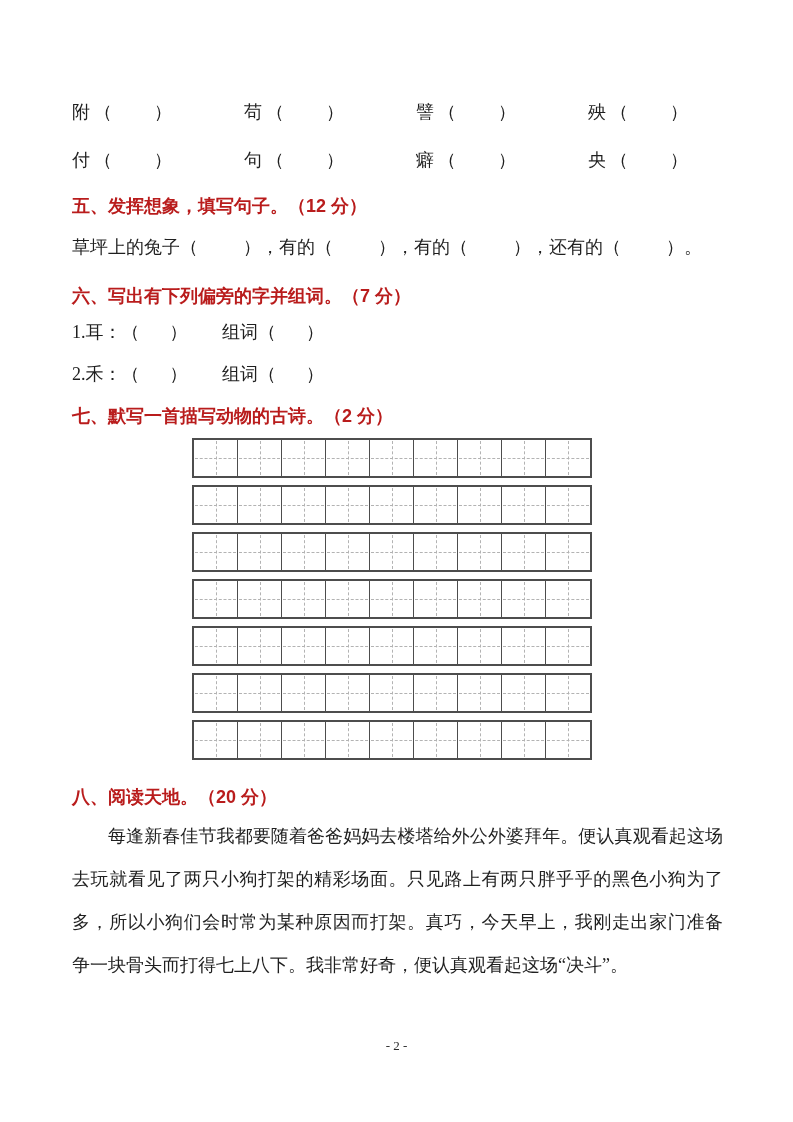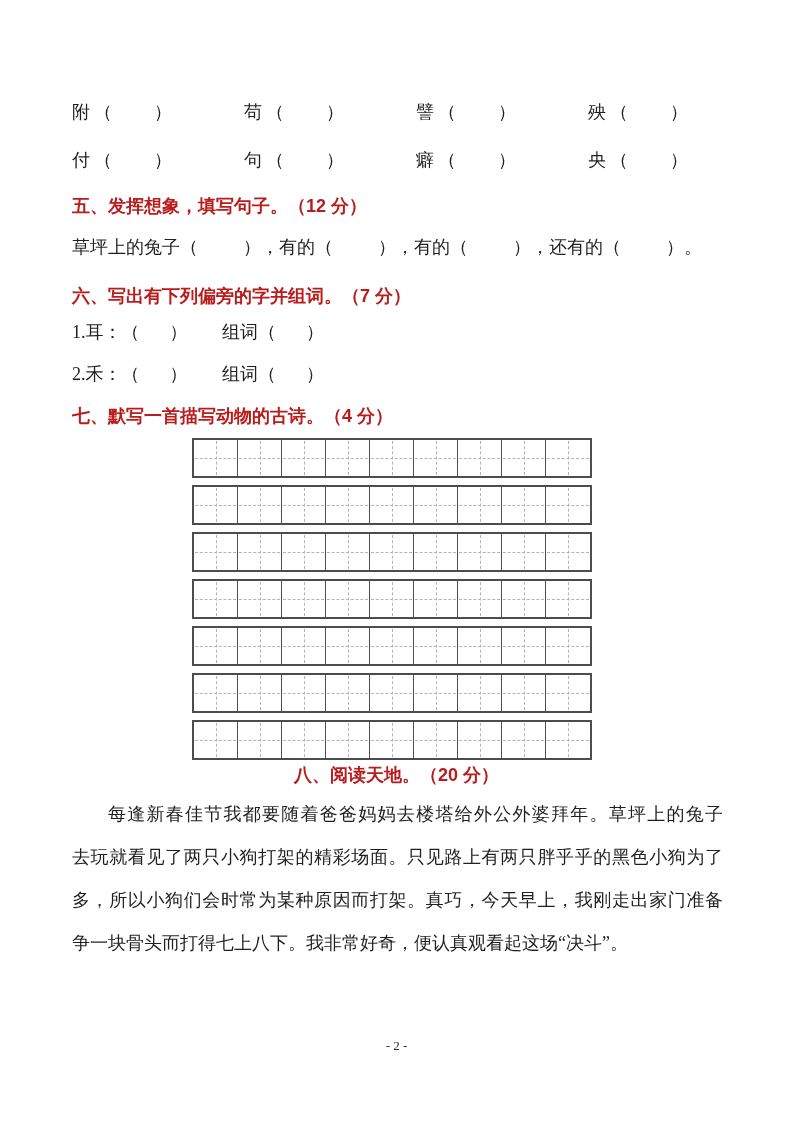--- a/index.html
+++ b/index.html
@@ -40,21 +40,21 @@
     font-family: "Liberation Sans", "DejaVu Sans", sans-serif;
     font-weight: bold;
     font-size: 18px;
     line-height: 28px;
     margin: 0;
     color: #b91c1c;
   }
   .mt18 { margin-top: 18px; }
   .mt20 { margin-top: 20px; }
   .mt14 { margin-top: 14px; }
-  .mt15 { margin-top: 1px; text-align: center; }
+  .mt15 { margin-top: 23px; }
 
   
   .sentence {
     margin-top: 12px;
     font-size: 18px;
     line-height: 30px;
     white-space: nowrap;
   }
 
   
@@ -156,21 +156,21 @@
 
     <h2 class="sec-title mt18">五、发挥想象，填写句子。（12 分）</h2>
     <div id="sentence" class="sentence"><span>草坪上的兔子</span><span class="paren-group"><span>（</span><span class="blank w45"></span><span>）</span></span><span>，有的</span><span class="paren-group"><span>（</span><span class="blank w45"></span><span>）</span></span><span>，有的</span><span class="paren-group"><span>（</span><span class="blank w45"></span><span>）</span></span><span>，还有的</span><span class="paren-group"><span>（</span><span class="blank w45"></span><span>）</span></span><span>。</span></div>
 
     <h2 class="sec-title mt20">六、写出有下列偏旁的字并组词。（7 分）</h2>
     <div id="six-items">
         <div class="six-item"><span class="lead-group"><span>1.耳：</span><span class="paren-group"><span>（</span><span class="blank w30"></span><span>）</span></span></span><span>组词</span><span class="paren-group"><span>（</span><span class="blank w30"></span><span>）</span></span></div>
         <div class="six-item"><span class="lead-group"><span>2.禾：</span><span class="paren-group"><span>（</span><span class="blank w30"></span><span>）</span></span></span><span>组词</span><span class="paren-group"><span>（</span><span class="blank w30"></span><span>）</span></span></div>
       </div>
 
-    <h2 class="sec-title mt14">七、默写一首描写动物的古诗。（4 分）</h2>
+    <h2 class="sec-title mt14">七、默写一首描写动物的古诗。（2 分）</h2>
     <div id="writing-grid" class="grid-wrap">
         <div class="grid-row">
           <div class="grid-cell"></div>
           <div class="grid-cell"></div>
           <div class="grid-cell"></div>
           <div class="grid-cell"></div>
           <div class="grid-cell"></div>
           <div class="grid-cell"></div>
           <div class="grid-cell"></div>
           <div class="grid-cell"></div>
@@ -239,21 +239,21 @@
           <div class="grid-cell"></div>
           <div class="grid-cell"></div>
           <div class="grid-cell"></div>
           <div class="grid-cell"></div>
           <div class="grid-cell"></div>
         </div>
       </div>
 
     <h2 class="sec-title mt15">八、阅读天地。（20 分）</h2>
     <div id="paragraph" class="paragraph">
-        <div class="para-line first">每逢新春佳节我都要随着爸爸妈妈去楼塔给外公外婆拜年。草坪上的兔子</div>
+        <div class="para-line first">每逢新春佳节我都要随着爸爸妈妈去楼塔给外公外婆拜年。便认真观看起这场</div>
         <div class="para-line">去玩就看见了两只小狗打架的精彩场面。只见路上有两只胖乎乎的黑色小狗为了</div>
         <div class="para-line">多，所以小狗们会时常为某种原因而打架。真巧，今天早上，我刚走出家门准备</div>
         <div class="para-line last">争一块骨头而打得七上八下。我非常好奇，便认真观看起这场“决斗”。</div>
       </div>
 
   </div>
 
   <div class="footer">- 2 -</div>
 </div>
 

